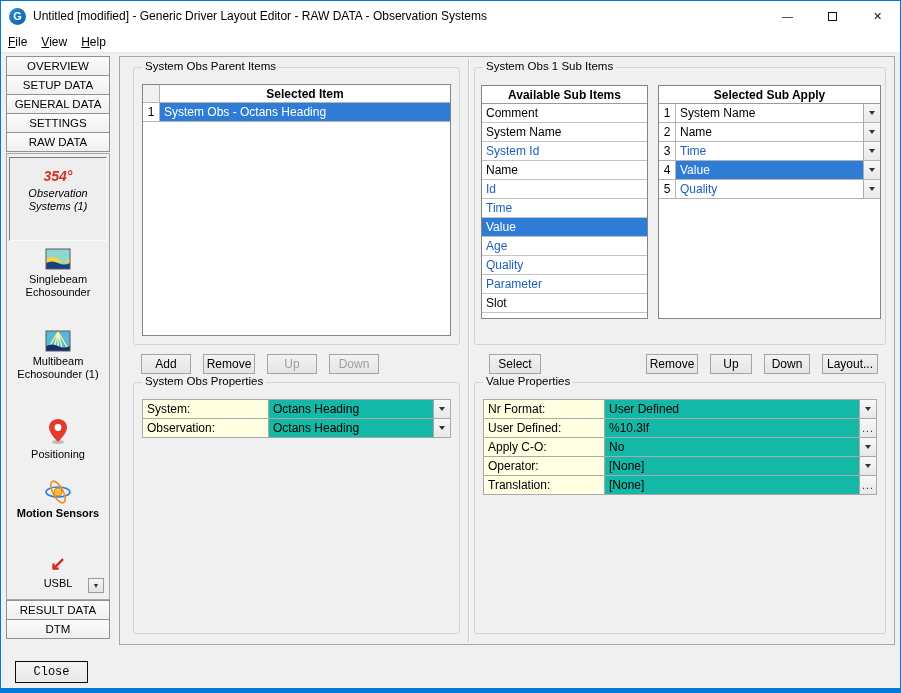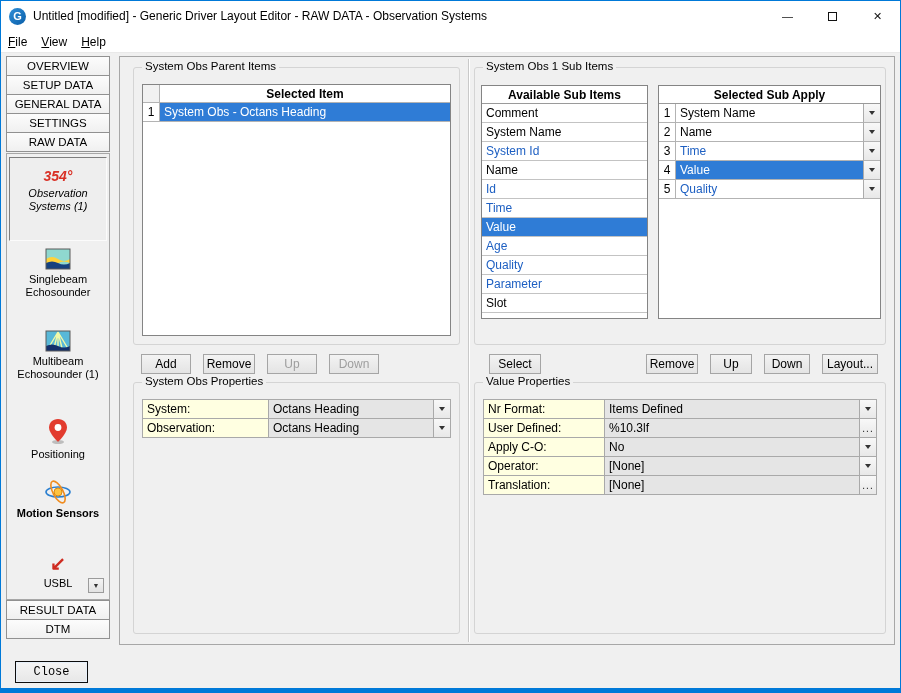--- a/index.html
+++ b/index.html
@@ -86,21 +86,21 @@
     border-top:4px solid #333; }
 
   
   .prop-grid { position:absolute; left:8px; right:8px; top:16px;
     border-top:1px solid #a9a9a9; border-left:1px solid #a9a9a9; background:#fff; }
   .prop-row { display:grid; height:19px; }
   .pg-left .prop-row { grid-template-columns:126px 1fr 17px; }
   .pg-right .prop-row { grid-template-columns:121px 1fr 17px; }
   .prop-label { background:var(--label-bg,#ffffe1); font-size:12px; display:flex; align-items:center;
     padding-left:4px; border-right:1px solid #a9a9a9; border-bottom:1px solid #a9a9a9; white-space:nowrap; }
-  .prop-value { background:#e5e5e5; font-size:12px; display:flex; align-items:center; padding-left:4px;
+  .prop-value { background:#14b8a6; font-size:12px; display:flex; align-items:center; padding-left:4px;
     border-right:1px solid #a9a9a9; border-bottom:1px solid #a9a9a9; white-space:nowrap; }
   .prop-ctrl { border-right:1px solid #a9a9a9; border-bottom:1px solid #a9a9a9;
     background:linear-gradient(#f8f8f8,#e8e8e8); display:flex; align-items:center; justify-content:center;
     font-size:10px; color:#222; letter-spacing:1px; }
 
   .btn { height:20px; border:1px solid #a5a5a5; background:linear-gradient(#f3f3f3,#e4e4e4);
     font-size:12px; color:#000; display:inline-flex; align-items:center; justify-content:center;
     font-family:"Liberation Sans",sans-serif; }
   .btn.disabled { color:#9e9e9e; }
   .btn-row { position:absolute; display:flex; gap:12px; }
@@ -304,21 +304,21 @@
       <button class="btn" style="width:42px;">Up</button>
       <button class="btn" style="width:46px;">Down</button>
       <button class="btn" style="width:56px;">Layout...</button>
     </div>
 
     <div class="groupbox" style="left:354px;top:325px;width:412px;height:252px;">
       <span class="group-label">Value Properties</span>
       <div class="prop-grid pg-right">
         <div class="prop-row">
           <div class="prop-label">Nr Format:</div>
-          <div class="prop-value">Items Defined</div>
+          <div class="prop-value">User Defined</div>
           <div class="prop-ctrl">
               <span class="arrow"></span>
             </div>
         </div>
         <div class="prop-row">
           <div class="prop-label">User Defined:</div>
           <div class="prop-value">%10.3lf</div>
           <div class="prop-ctrl">...</div>
         </div>
         <div class="prop-row">

